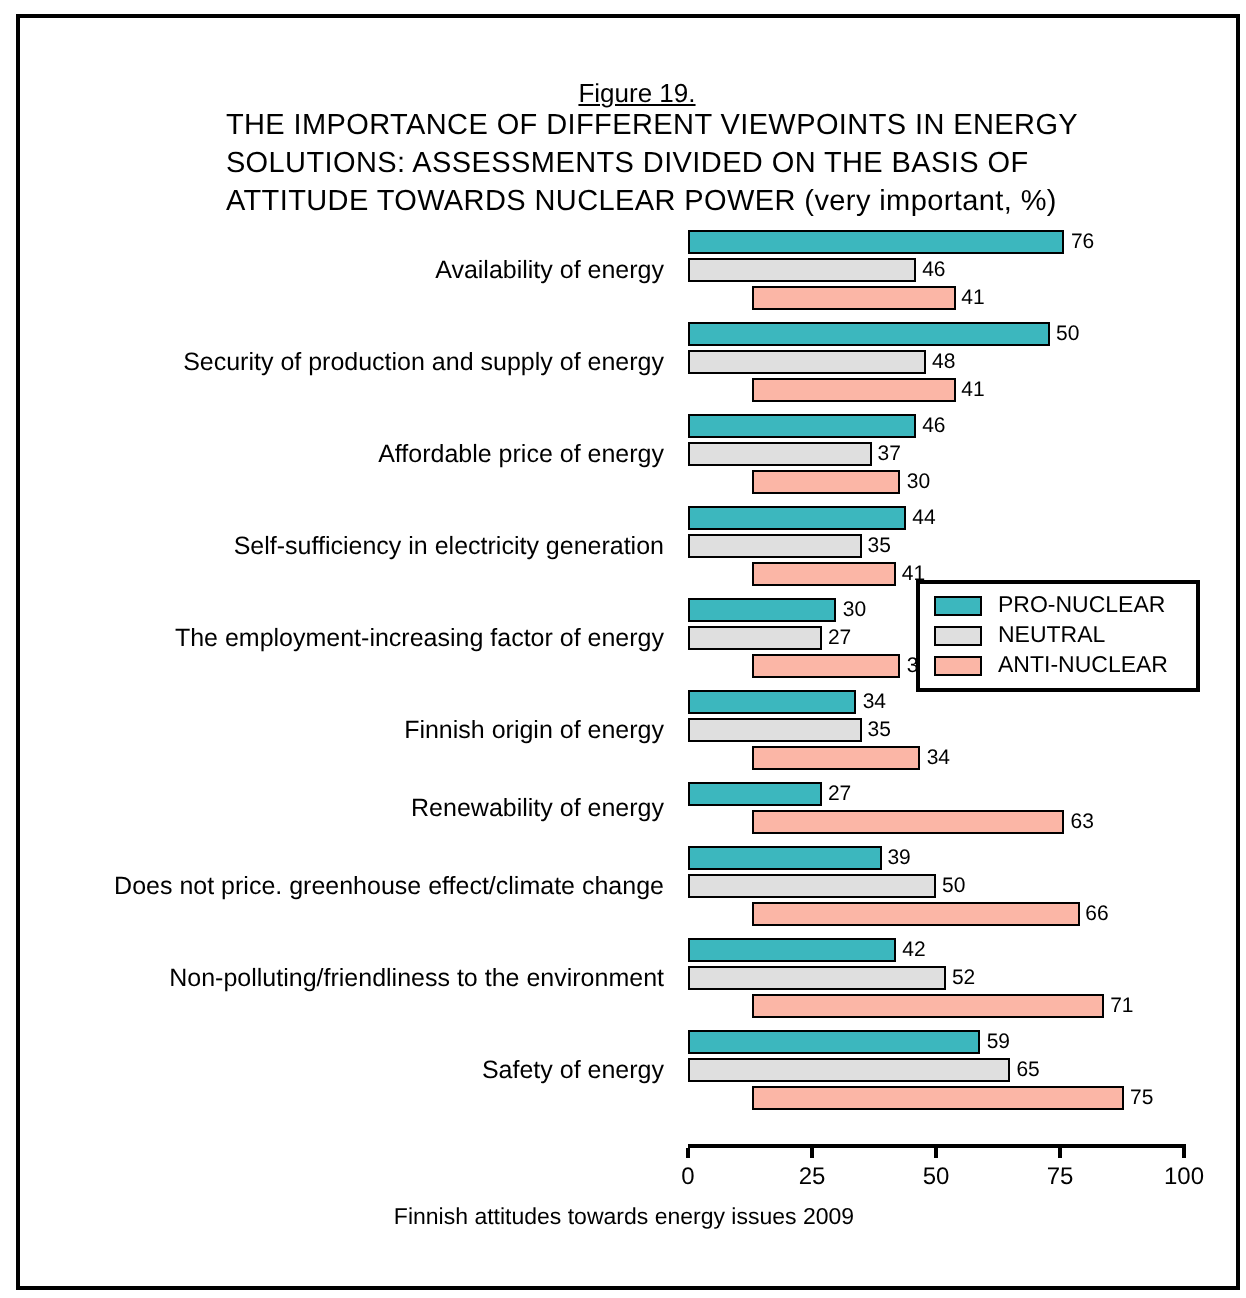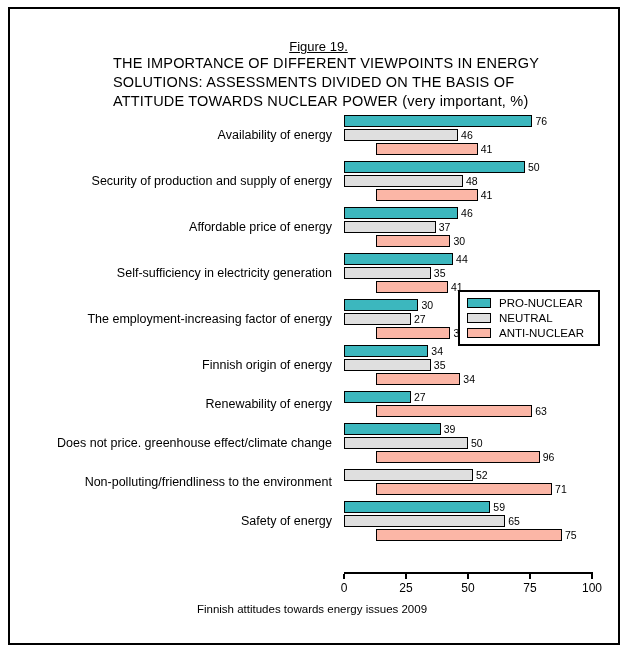--- a/index.html
+++ b/index.html
@@ -192,27 +192,31 @@
         <div class="bar-row">
           <div class="bar" style="width: 96.72px; background: rgb(60, 183, 190); border-color: rgb(0, 0, 0);"></div>
           <span class="val">39</span>
         </div>
         <div class="bar-row">
           <div class="bar" style="width: 124px; background: rgb(223, 223, 223); border-color: rgb(0, 0, 0);"></div>
           <span class="val">50</span>
         </div>
         <div class="bar-row">
           <div class="bar" style="width: 163.68px; background: rgb(251, 182, 166); border-color: rgb(0, 0, 0);"></div>
-          <span class="val">96</span>
+          <span class="val">66</span>
         </div>
       </div>
     </div>
     <div class="group">
       <div class="cat-label">Non-polluting/friendliness to the environment</div>
       <div class="stack">
+        <div class="bar-row">
+          <div class="bar" style="width: 104.16px; background: rgb(60, 183, 190); border-color: rgb(0, 0, 0);"></div>
+          <span class="val">42</span>
+        </div>
         <div class="bar-row">
           <div class="bar" style="width: 128.96px; background: rgb(223, 223, 223); border-color: rgb(0, 0, 0);"></div>
           <span class="val">52</span>
         </div>
         <div class="bar-row">
           <div class="bar" style="width: 176.08px; background: rgb(251, 182, 166); border-color: rgb(0, 0, 0);"></div>
           <span class="val">71</span>
         </div>
       </div>
     </div>

